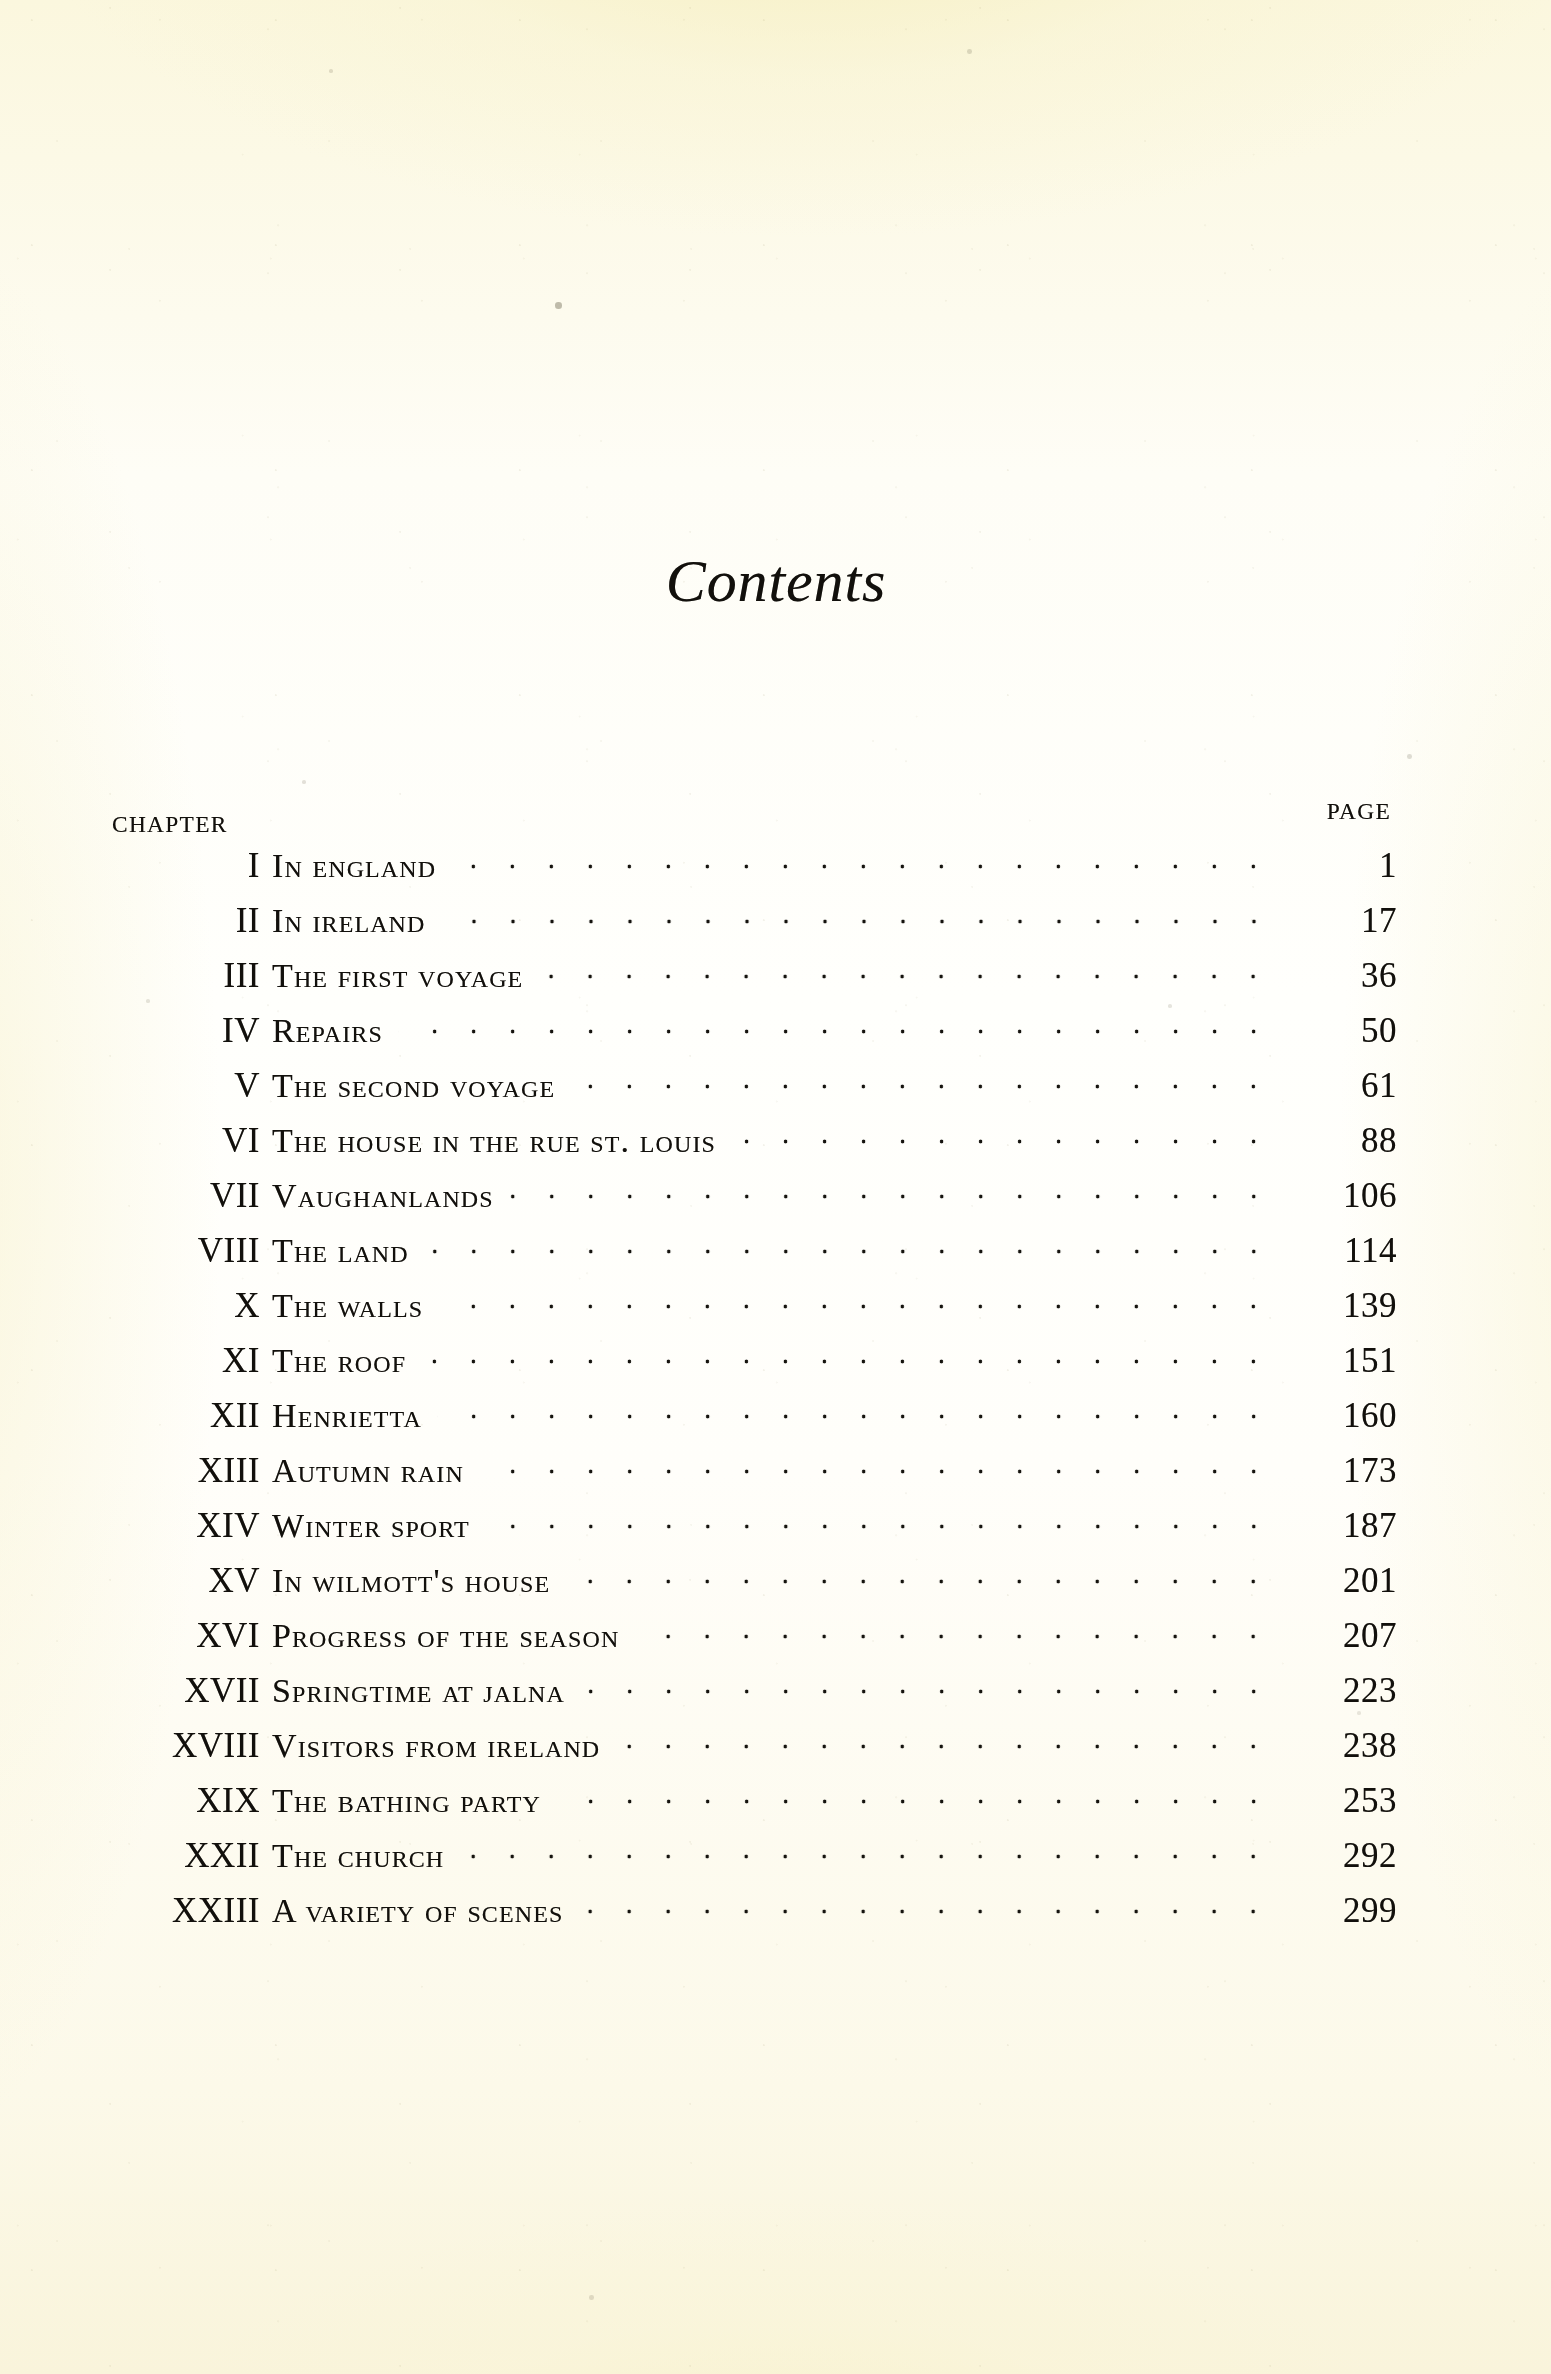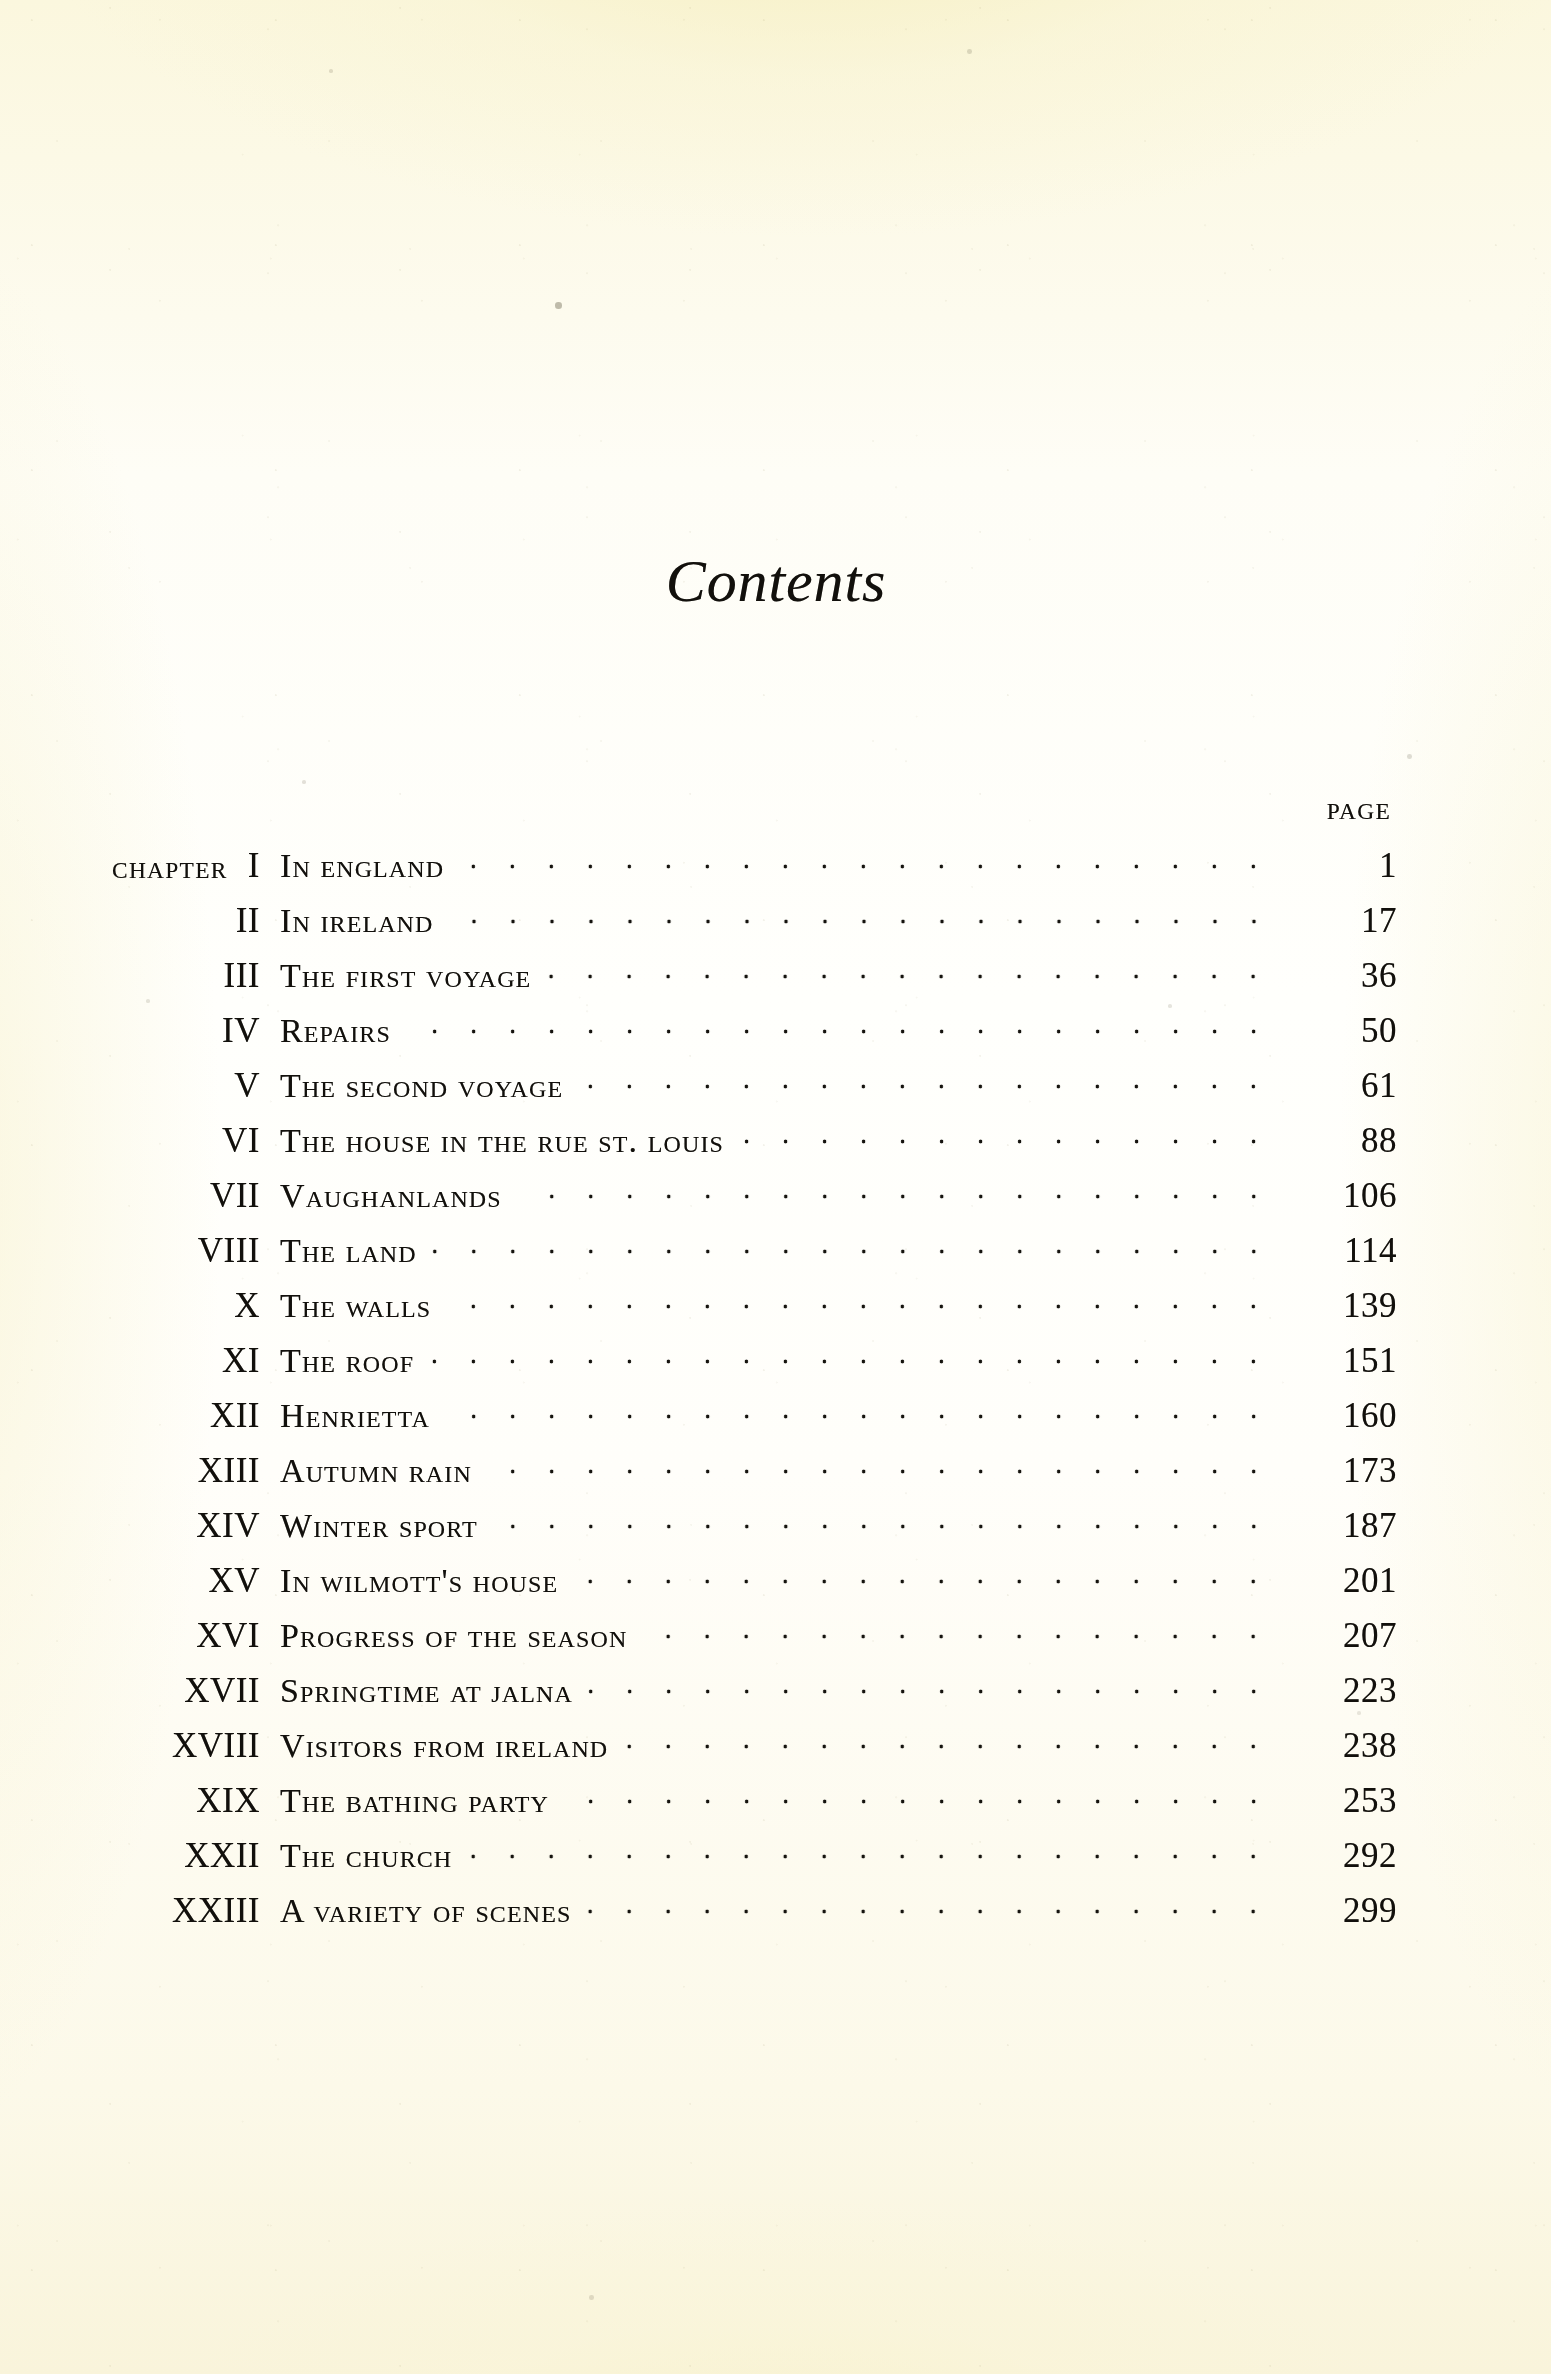--- a/index.html
+++ b/index.html
@@ -74,21 +74,20 @@
     top: 798px;
     width: 1285px;
     height: 37px;
   }
   #chapter-header {
     position: absolute;
     left: 0;
     top: 13px;
     font-size: 23.4px;
     letter-spacing: 1.3px;
-    margin-top: 46px;
   }
   #page-header {
     position: absolute;
     right: 6px;
     top: 0;
     font-size: 23.4px;
     letter-spacing: 1.3px;
   }
 
   
@@ -111,21 +110,21 @@
     flex: 0 0 148px;
     text-align: right;
     font-size: 35px;
     line-height: 1;
     letter-spacing: 0.5px;
     padding-bottom: 3.7px;
   }
 
   .toc-title {
     flex: 0 0 auto;
-    margin-left: 20px;
+    margin-left: 12px;
     font-size: 34px;
     font-variant: small-caps;
     text-transform: lowercase;
     letter-spacing: 1.1px;
     white-space: nowrap;
     line-height: 1;
     text-align: right;
   }
   
   .toc-title::first-letter { text-transform: none; }

